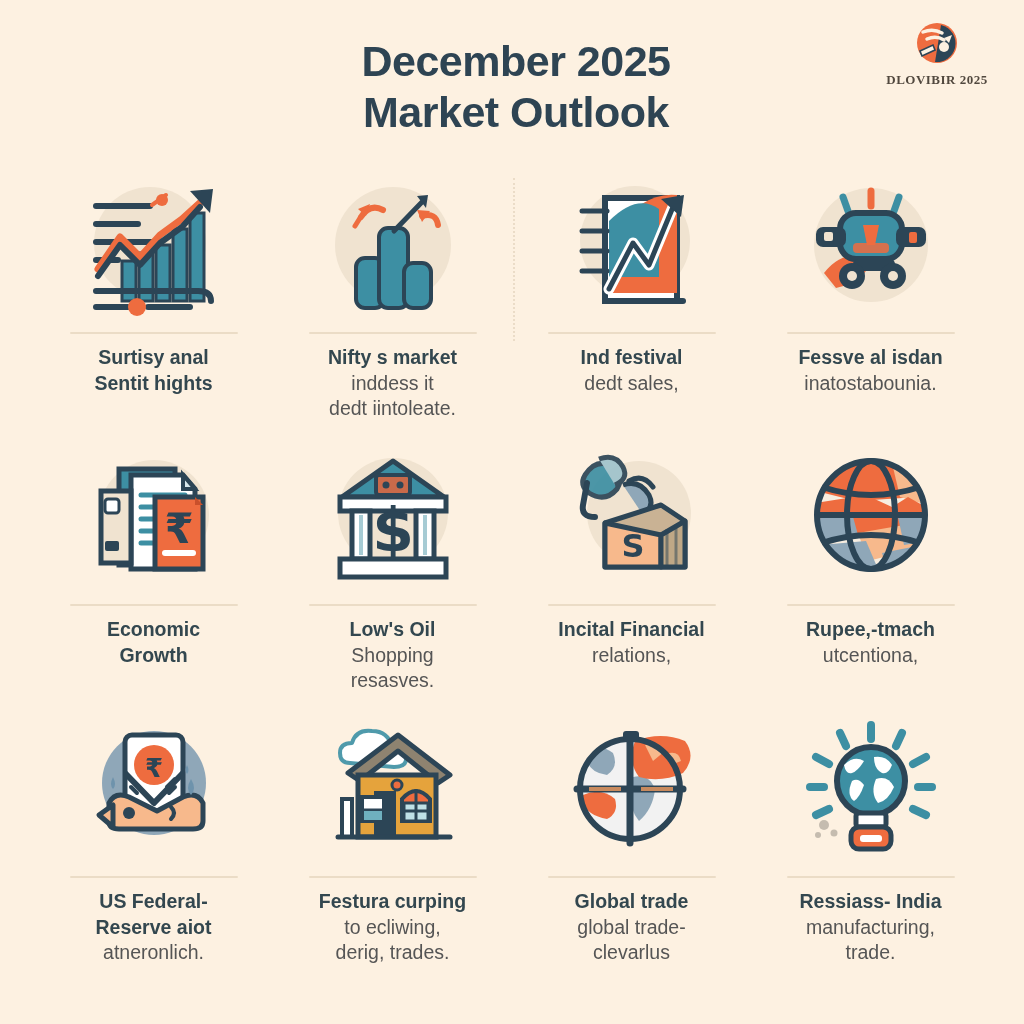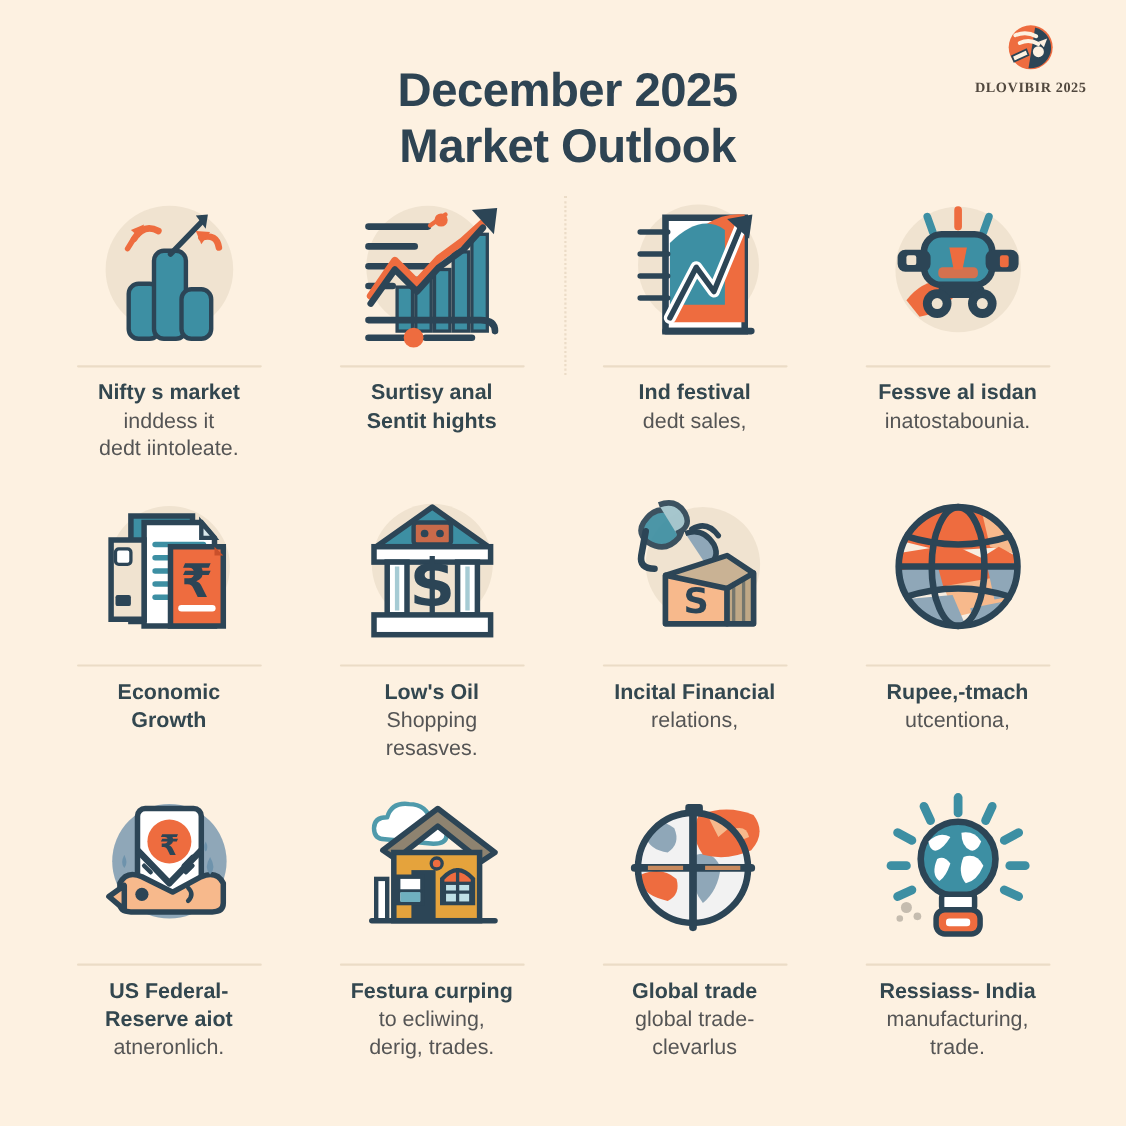--- a/index.html
+++ b/index.html
@@ -25,21 +25,20 @@
     left: 0;
     right: 0;
     top: 36px;
     text-align: center;
     font-size: 43px;
     line-height: 1.18;
     font-weight: bold;
     color: #2E4453;
     letter-spacing: -0.5px;
     padding-left: 8px;
-    margin-top: 21px;
   }
   #page-title .t-line { display: block; }
 
   
   #logo {
     position: absolute;
     right: 22px;
     top: 18px;
     width: 130px;
     text-align: center;
@@ -147,74 +146,74 @@
     <div id="logo-text">DLOVIBIR 2025</div>
   </div>
 </div>
 
 <div id="col-divider"></div>
 
 <div id="grid">
 
   <div class="cell">
     <div class="icon-wrap">
+      <svg width="152" height="150" viewBox="0 0 152 150">
+        <circle cx="72" cy="70" r="56" fill="#F0E3D0"></circle>
+        <g stroke="#2C4556" stroke-width="6" stroke-linecap="round">
+          <line x1="18" y1="33" x2="72" y2="33"></line>
+          <line x1="18" y1="51" x2="60" y2="51"></line>
+          <line x1="18" y1="69" x2="80" y2="69"></line>
+          <line x1="18" y1="87" x2="40" y2="87"></line>
+        </g>
+        <g fill="#3D8FA3" stroke="#2C4556" stroke-width="3">
+          <rect x="44" y="88" width="14" height="40"></rect>
+          <rect x="61" y="80" width="14" height="48"></rect>
+          <rect x="78" y="72" width="14" height="56"></rect>
+          <rect x="95" y="56" width="14" height="72"></rect>
+          <rect x="112" y="40" width="14" height="88"></rect>
+        </g>
+        <polyline points="20,96 42,64 62,84 82,62 104,46 126,26" fill="none" stroke="#EE6C3F" stroke-width="7" stroke-linecap="round" stroke-linejoin="round"></polyline>
+        <polyline points="20,103 42,72 62,92 82,70 104,54 122,34" fill="none" stroke="#2C4556" stroke-width="6" stroke-linecap="round" stroke-linejoin="round"></polyline>
+        <path d="M112 18 L135 16 L132 40 Z" fill="#2C4556"></path>
+        <path d="M18 118 L120 118 Q133 118 133 128" stroke="#2C4556" stroke-width="6" fill="none" stroke-linecap="round"></path>
+        <line x1="18" y1="134" x2="50" y2="134" stroke="#2C4556" stroke-width="6" stroke-linecap="round"></line>
+        <line x1="70" y1="134" x2="112" y2="134" stroke="#2C4556" stroke-width="6" stroke-linecap="round"></line>
+        <circle cx="59" cy="134" r="9" fill="#EE6C3F"></circle>
+        <circle cx="84" cy="27" r="6" fill="#EE6C3F"></circle>
+        <path d="M74 32 L88 22" stroke="#EE6C3F" stroke-width="4" stroke-linecap="round"></path>
+      </svg>
+    </div>
+    <div class="cell-rule"></div>
+    <div class="caption">
+      <span class="cap-line cap-strong">Surtisy anal</span>
+      <span class="cap-line cap-strong">Sentit hights</span>
+    </div>
+  </div>
+
+  <div class="cell">
+    <div class="icon-wrap">
       <svg width="150" height="150" viewBox="0 0 150 150">
         <circle cx="75" cy="72" r="58" fill="#F0E3D0"></circle>
         <rect x="38" y="85" width="28" height="50" rx="9" fill="#3D8FA3" stroke="#2C4556" stroke-width="4"></rect>
         <rect x="61" y="55" width="29" height="80" rx="9" fill="#3D8FA3" stroke="#2C4556" stroke-width="4"></rect>
         <rect x="86" y="90" width="27" height="45" rx="9" fill="#3D8FA3" stroke="#2C4556" stroke-width="4"></rect>
         <path d="M76 58 L105 28" stroke="#2C4556" stroke-width="5" stroke-linecap="round"></path>
         <path d="M99 23 L110 22 L108 35 Z" fill="#2C4556"></path>
         <path d="M43 44 Q52 30 65 37" stroke="#EE6C3F" stroke-width="6" fill="none" stroke-linecap="round"></path>
         <path d="M40 36 L52 31 L48 43 Z" fill="#EE6C3F"></path>
         <path d="M104 43 Q118 39 120 52" stroke="#EE6C3F" stroke-width="6" fill="none" stroke-linecap="round"></path>
         <path d="M99 37 L112 38 L104 49 Z" fill="#EE6C3F"></path>
         <path d="M37 53 L42 45" stroke="#EE6C3F" stroke-width="5" stroke-linecap="round"></path>
       </svg>
     </div>
     <div class="cell-rule"></div>
     <div class="caption">
       <span class="cap-line cap-strong">Nifty s market</span>
       <span class="cap-line cap-reg">inddess it</span>
       <span class="cap-line cap-reg">dedt iintoleate.</span>
-    </div>
-  </div>
-
-  <div class="cell">
-    <div class="icon-wrap">
-      <svg width="152" height="150" viewBox="0 0 152 150">
-        <circle cx="72" cy="70" r="56" fill="#F0E3D0"></circle>
-        <g stroke="#2C4556" stroke-width="6" stroke-linecap="round">
-          <line x1="18" y1="33" x2="72" y2="33"></line>
-          <line x1="18" y1="51" x2="60" y2="51"></line>
-          <line x1="18" y1="69" x2="80" y2="69"></line>
-          <line x1="18" y1="87" x2="40" y2="87"></line>
-        </g>
-        <g fill="#3D8FA3" stroke="#2C4556" stroke-width="3">
-          <rect x="44" y="88" width="14" height="40"></rect>
-          <rect x="61" y="80" width="14" height="48"></rect>
-          <rect x="78" y="72" width="14" height="56"></rect>
-          <rect x="95" y="56" width="14" height="72"></rect>
-          <rect x="112" y="40" width="14" height="88"></rect>
-        </g>
-        <polyline points="20,96 42,64 62,84 82,62 104,46 126,26" fill="none" stroke="#EE6C3F" stroke-width="7" stroke-linecap="round" stroke-linejoin="round"></polyline>
-        <polyline points="20,103 42,72 62,92 82,70 104,54 122,34" fill="none" stroke="#2C4556" stroke-width="6" stroke-linecap="round" stroke-linejoin="round"></polyline>
-        <path d="M112 18 L135 16 L132 40 Z" fill="#2C4556"></path>
-        <path d="M18 118 L120 118 Q133 118 133 128" stroke="#2C4556" stroke-width="6" fill="none" stroke-linecap="round"></path>
-        <line x1="18" y1="134" x2="50" y2="134" stroke="#2C4556" stroke-width="6" stroke-linecap="round"></line>
-        <line x1="70" y1="134" x2="112" y2="134" stroke="#2C4556" stroke-width="6" stroke-linecap="round"></line>
-        <circle cx="59" cy="134" r="9" fill="#EE6C3F"></circle>
-        <circle cx="84" cy="27" r="6" fill="#EE6C3F"></circle>
-        <path d="M74 32 L88 22" stroke="#EE6C3F" stroke-width="4" stroke-linecap="round"></path>
-      </svg>
-    </div>
-    <div class="cell-rule"></div>
-    <div class="caption">
-      <span class="cap-line cap-strong">Surtisy anal</span>
-      <span class="cap-line cap-strong">Sentit hights</span>
     </div>
   </div>
 
   <div class="cell">
     <div class="icon-wrap">
       <svg width="150" height="150" viewBox="0 0 150 150">
         <circle cx="78" cy="68" r="55" fill="#F0E3D0"></circle>
         <path d="M48 25 L120 25 L120 128 L48 128 Z" fill="#FFFFFF" stroke="#2C4556" stroke-width="6"></path>
         <path d="M52 120 L52 62 Q86 18 120 22 L120 120 Z" fill="#EE6C3F"></path>
         <path d="M52 104 L52 48 Q80 20 102 36 L102 104 Z" fill="#3D8FA3"></path>

